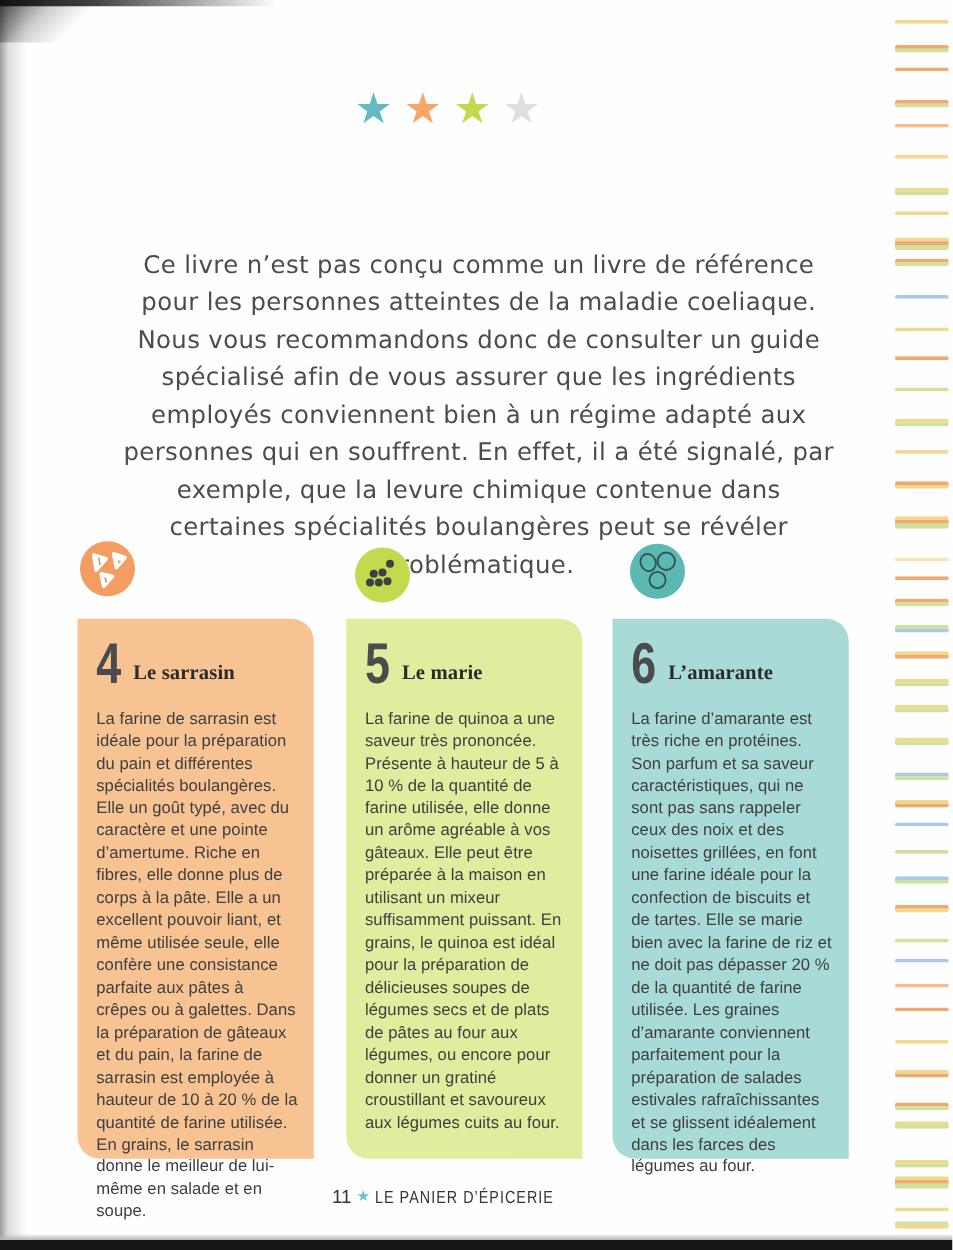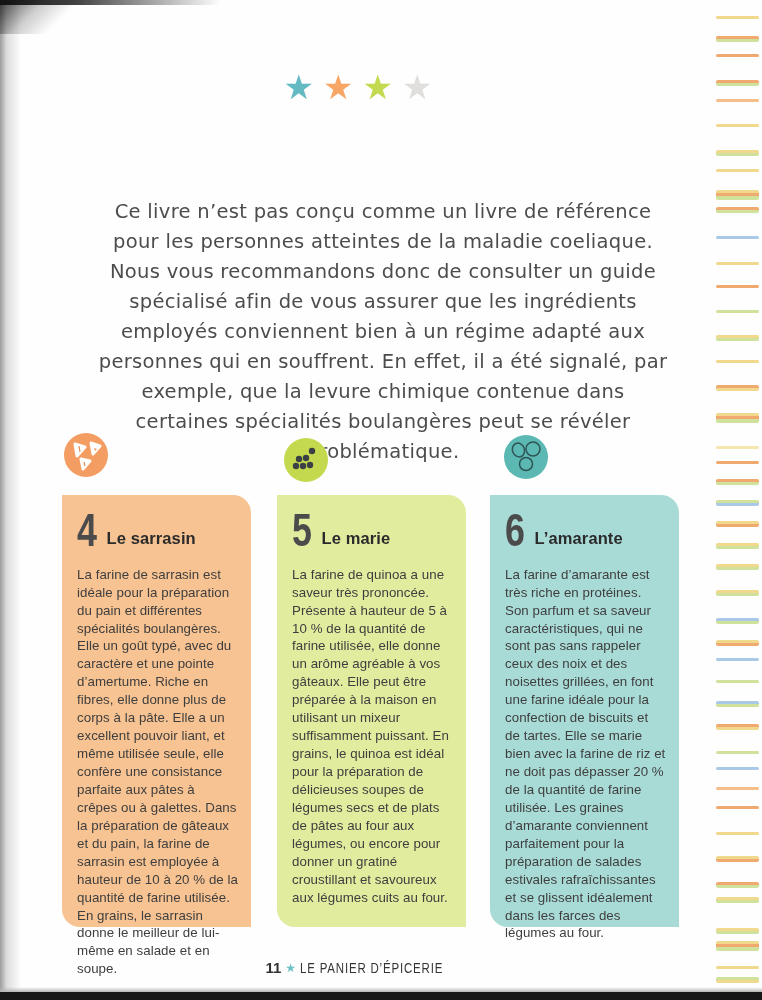--- a/index.html
+++ b/index.html
@@ -46,27 +46,27 @@
     border-radius:0 18px 0 18px; padding:15px 13px 0 15px; }
   .card-1 { left:62px; }
   .card-2 { left:277px; }
   .card-3 { left:490px; }
 
   .card-head { display:flex; align-items:flex-end; gap:11px; margin:2px 0 16px 0; }
   .card-number { font-size:46px; line-height:0.82; font-weight:bold; color:#4b4b4b;
     display:inline-block; transform:scaleX(0.78); transform-origin:bottom left;
     letter-spacing:-1px; }
   .card-title { font-size:16.5px; font-weight:bold; color:#2b2b2b; padding-bottom:2px;
-    letter-spacing:0.1px; margin-left:-6px; }
+    letter-spacing:0.1px; margin-left:-6px;font-family:Liberation Serif, serif; }
   .card-body { font-size:13.3px; line-height:1.35; color:#3e3e3e; letter-spacing:0.05px; }
 
   
   .footer { position:absolute; top:949px; left:0; width:740px;
     display:flex; justify-content:center; align-items:baseline; gap:4px; }
-  .footer-number { font-size:15px; font-weight:bold; color:#333;margin-top:10px; }
+  .footer-number { font-size:15px; font-weight:normal; color:#333; }
   .footer-star { font-size:12px; position:relative; top:-1px; }
   .footer-title { font-size:14px; color:#343434; letter-spacing:1px;
     display:inline-block; transform:scaleX(0.82); transform-origin:left center;
     font-weight:500; }
 </style>
 </head>
 <body>
 
 <div class="page">
 

